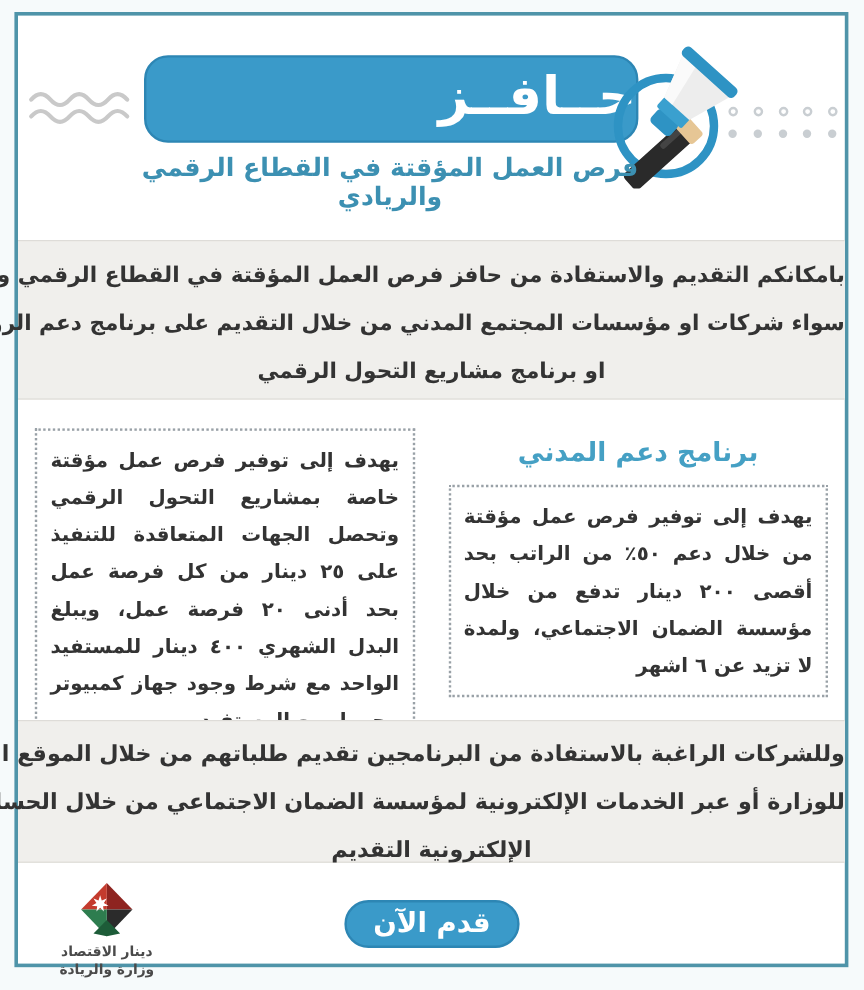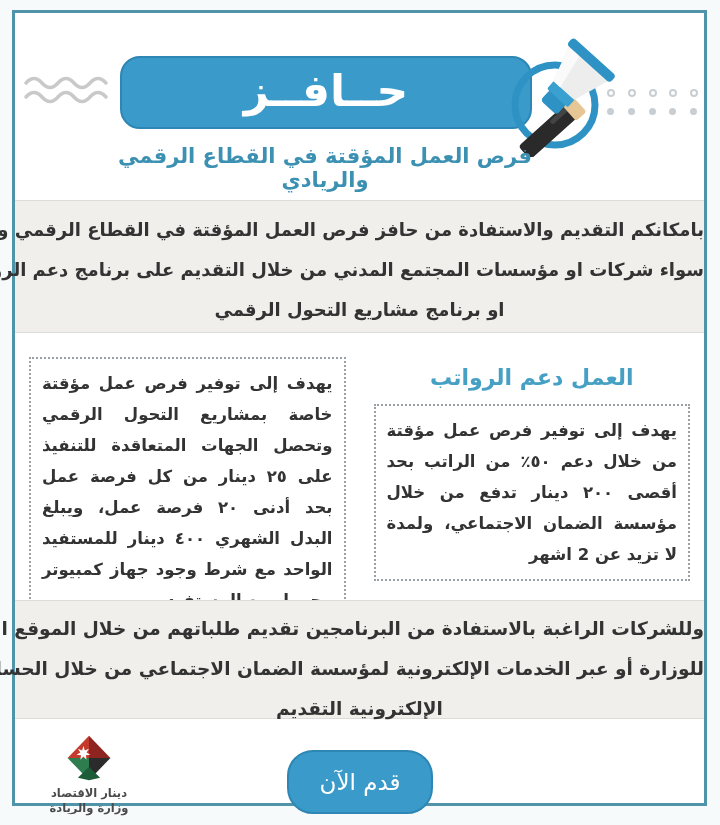--- a/index.html
+++ b/index.html
@@ -9,34 +9,34 @@
     font-family:"DejaVu Sans",sans-serif;
     position:relative;overflow:hidden;
   }
   #frame{
     position:absolute;left:12px;top:10px;width:695px;height:796px;
     box-sizing:border-box;background:#fff;border:3px solid #4f94a9;
   }
   
   .waves{position:absolute;left:8px;top:60px;}
   .title-bar{
-    position:absolute;left:105px;top:43px;width:412px;height:73px;
+    position:absolute;left:105px;top:33px;width:412px;height:73px;
     background:#3a9ac9;border:2px solid #2d86b4;border-radius:20px;
     box-sizing:border-box;color:#fff;font-size:44px;font-weight:bold;
-    text-align:center;line-height:66px;direction:rtl;
+    line-height:66px;direction:rtl;
   }
   .megaphone{position:absolute;left:478px;top:4px;width:130px;height:140px;}
   .dots{
     position:absolute;left:592px;top:76px;width:92px;
     display:grid;grid-template-columns:repeat(5,1fr);gap:11px 12px;
   }
   .dot{width:7px;height:7px;border-radius:50%;background:#c9ced2;}
   .dot.hollow{background:#fff;border:2px solid #c9ced2;box-sizing:border-box;width:8px;height:8px;}
   .subtitle{
-    position:absolute;left:88px;top:131px;width:444px;
+    position:absolute;left:88px;top:115px;width:444px;
     text-align:center;font-size:21px;font-weight:bold;color:#3c90b2;direction:rtl;
   }
   
   .band{
     position:absolute;left:0;width:689px;box-sizing:border-box;
     background:#f0efec;border-top:1px solid #dedcd8;border-bottom:1px solid #dedcd8;
     direction:rtl;text-align:center;color:#333;font-weight:600;
   }
   .band .ln{white-space:nowrap;}
   #band-intro{top:187px;height:133px;padding-top:9px;font-size:18px;line-height:40px;}
@@ -53,23 +53,23 @@
   }
   .col-box{
     margin-top:14px;border:2px dotted #99a1a7;padding:9px 11px;
     min-height:132px;font-size:16.5px;font-weight:600;line-height:31px;
     color:#333;direction:rtl;text-align:justify;
   }
   
   .logo{position:absolute;left:18px;top:722px;width:112px;text-align:center;}
   .logo-text{font-size:11.5px;font-weight:bold;color:#4a4a4a;line-height:1.3;direction:rtl;margin-top:1px;}
   .cta{
-    position:absolute;left:272px;top:737px;width:146px;height:64px;
+    position:absolute;left:272px;top:737px;width:146px;height:40px;
     background:#3a9ac9;border:2px solid #2d86b4;border-radius:26px;
-    color:#fff;font-size:23px;font-weight:normal;cursor:pointer;
+    color:#fff;font-size:23px;font-weight:bold;cursor:pointer;
     font-family:"DejaVu Sans",sans-serif;direction:rtl;
   }
 </style>
 </head>
 <body>
 
 <div id="frame">
 
   <span class="waves">
     <svg width="92" height="34" viewBox="0 0 92 34">
@@ -114,22 +114,22 @@
   <div class="subtitle">فرص العمل المؤقتة في القطاع الرقمي والريادي</div>
 
   <div class="band" id="band-intro">
     <div class="ln">بامكانكم التقديم والاستفادة من حافز فرص العمل المؤقتة في القطاع الرقمي والريادي</div>
     <div class="ln">سواء شركات او مؤسسات المجتمع المدني من خلال التقديم على برنامج دعم الرواتب</div>
     <div class="ln">او برنامج مشاريع التحول الرقمي</div>
   </div>
 
   <div class="columns">
     <div class="col">
-      <div class="col-title">العمل دعم الرواتب</div>
-      <div class="col-box">يهدف إلى توفير فرص عمل مؤقتة من خلال دعم ٥٠٪ من الراتب بحد أقصى ٢٠٠ دينار تدفع من خلال مؤسسة الضمان الاجتماعي، ولمدة لا تزيد عن 2 اشهر</div>
+      <div class="col-title">برنامج دعم المدني</div>
+      <div class="col-box">يهدف إلى توفير فرص عمل مؤقتة من خلال دعم ٥٠٪ من الراتب بحد أقصى ٢٠٠ دينار تدفع من خلال مؤسسة الضمان الاجتماعي، ولمدة لا تزيد عن ٦ اشهر</div>
     </div>
     <div class="col">
       <div class="col-box">يهدف إلى توفير فرص عمل مؤقتة خاصة بمشاريع التحول الرقمي وتحصل الجهات المتعاقدة للتنفيذ على ٢٥ دينار من كل فرصة عمل بحد أدنى ٢٠ فرصة عمل، ويبلغ البدل الشهري ٤٠٠ دينار للمستفيد الواحد مع شرط وجود جهاز كمبيوتر محمول مع المستفيد</div>
     </div>
   </div>
 
   <div class="band" id="band-footer">
     <div class="ln">وللشركات الراغبة بالاستفادة من البرنامجين تقديم طلباتهم من خلال الموقع الالكتروني</div>
     <div class="ln">للوزارة أو عبر الخدمات الإلكترونية لمؤسسة الضمان الاجتماعي من خلال الحسابات</div>
     <div class="ln">الإلكترونية التقديم</div>

